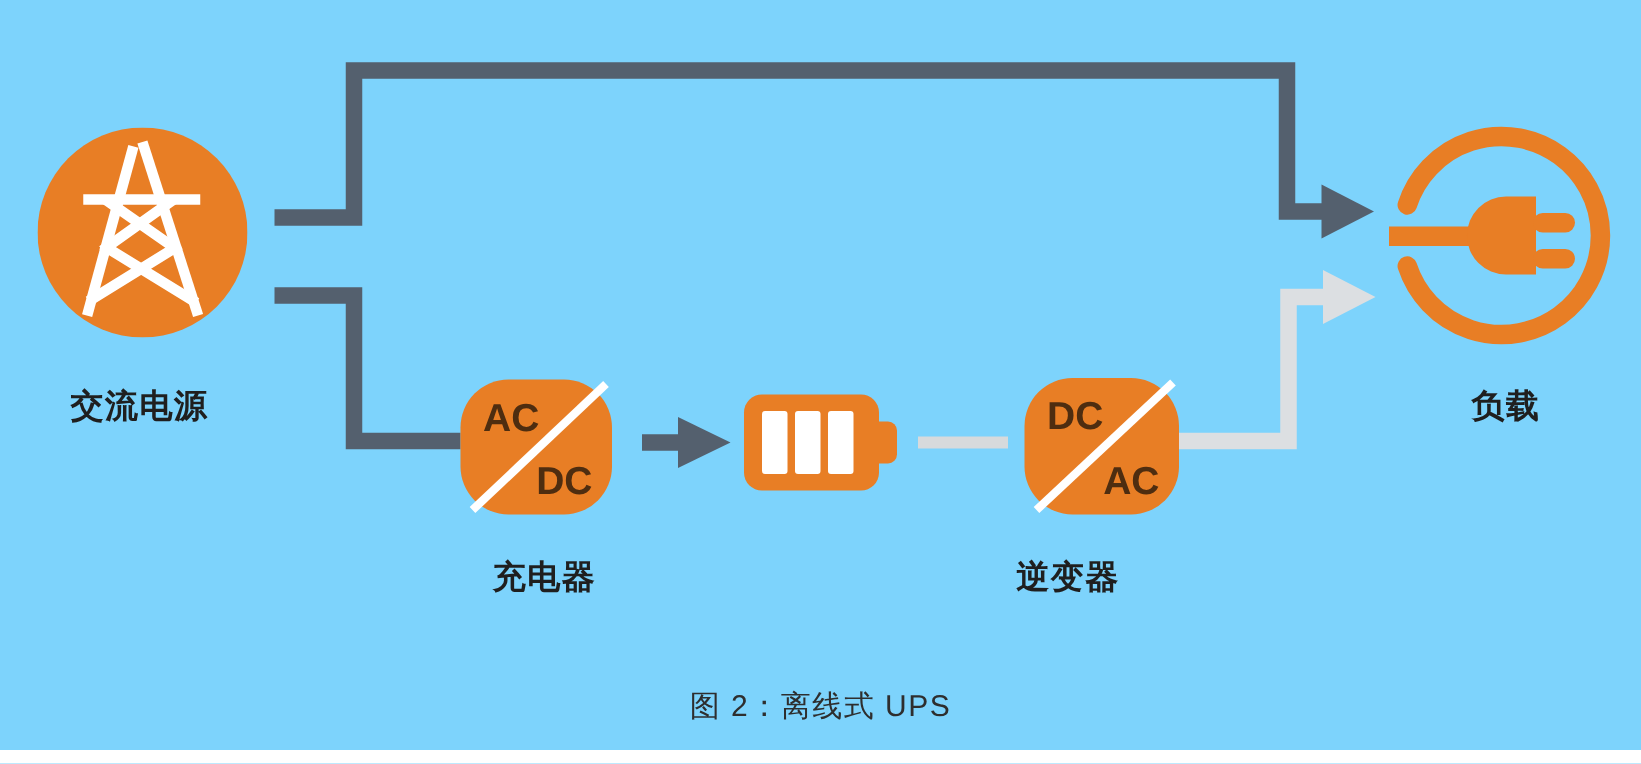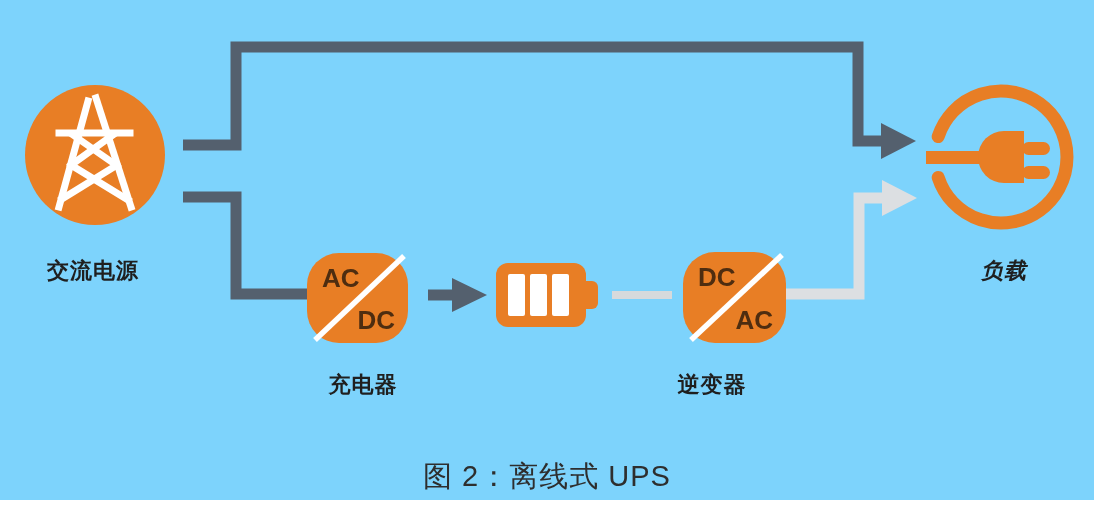--- a/index.html
+++ b/index.html
@@ -55,21 +55,21 @@
     position:absolute;
     right:-12px;top:18px;
     width:12px;height:28px;
     background:#E87E25;
     border-radius:0 6px 6px 0;
   }
   .caption{
     position:absolute;
     left:0;top:457px;width:100%;
     text-align:center;
-    font-size:29px;
+    font-size:20px;
     font-weight:400;
     color:#2e2e2e;
     letter-spacing:1px;
   }
 </style>
 </head>
 <body>
 
 <div class="canvas">
 
@@ -142,17 +142,17 @@
       <path d="M14.2 56.6 A66 66 0 1 1 14.2 97.4" fill="none" stroke="#E87E25" stroke-width="13" stroke-linecap="round"></path>
 
       <rect x="2" y="71" width="56" height="13" fill="#E87E25"></rect>
 
       <path d="M80 51 a26 26 0 0 0 0 52 h20 v-52 z" fill="#E87E25"></path>
 
       <rect x="98" y="62" width="28" height="13" rx="6.5" fill="#E87E25"></rect>
       <rect x="98" y="86" width="28" height="13" rx="6.5" fill="#E87E25"></rect>
     </svg>
   </div>
-  <div class="node-label" style="left:1004px;top:256px;font-style:italic;">负载</div>
+  <div class="node-label" style="left:1004px;top:256px;">负载</div>
 
   <div class="caption">图 2：离线式 UPS</div>
 
 </div>
 
 </body></html>

